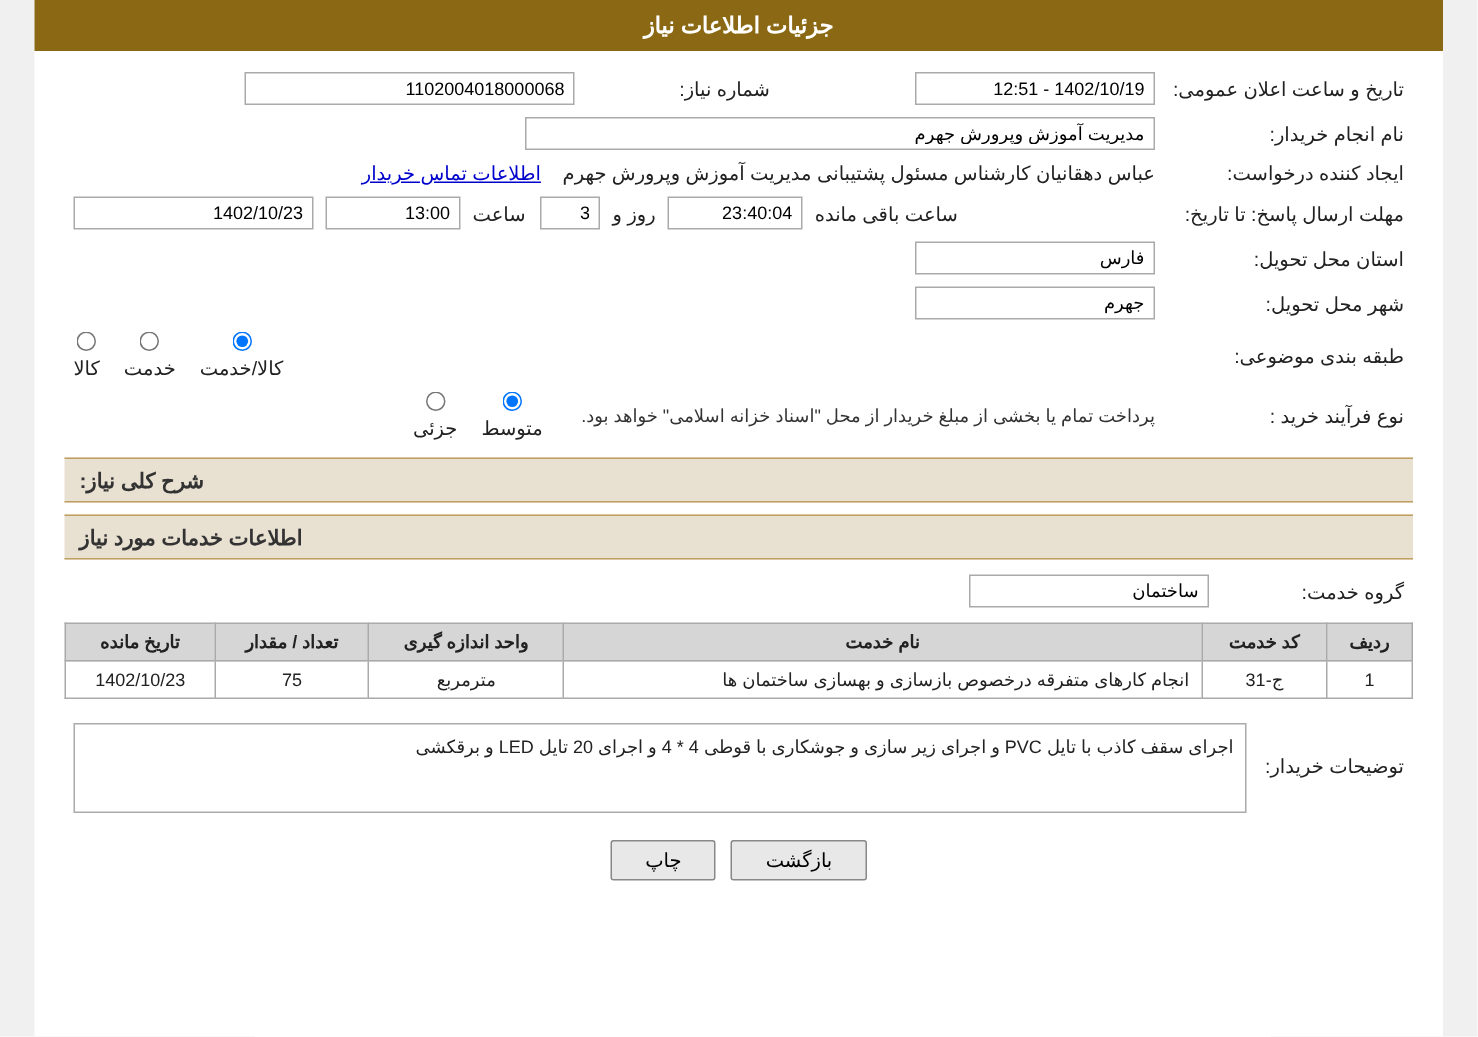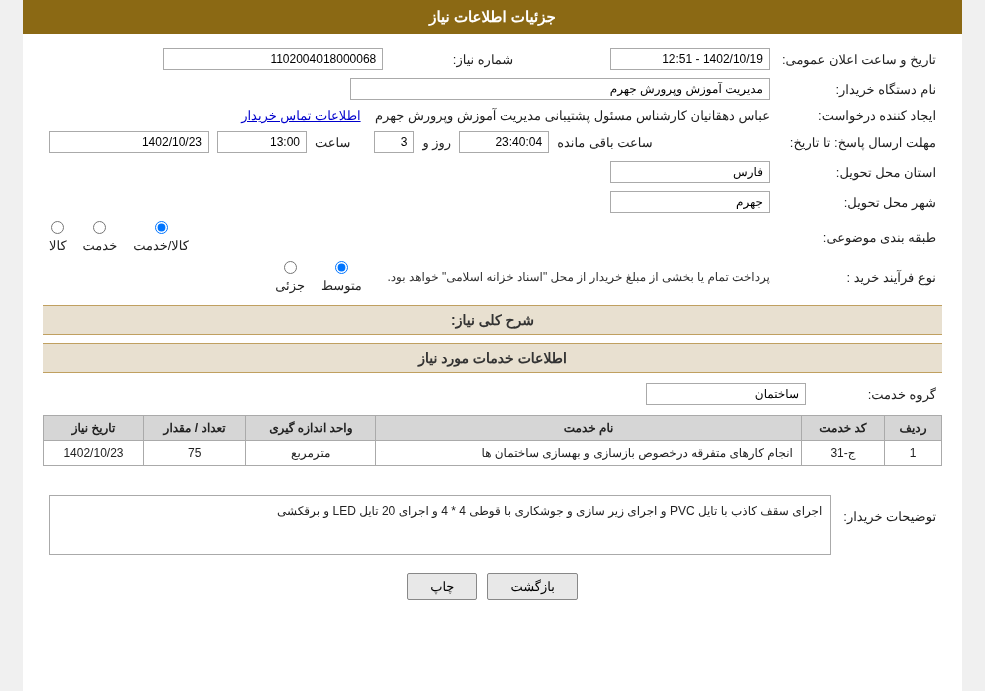--- a/index.html
+++ b/index.html
@@ -64,21 +64,21 @@
       gap: 6px;
     }
     .section-header {
       background: #e8e0d0;
       border-top: 1px solid #c0a060;
       border-bottom: 1px solid #c0a060;
       padding: 6px 10px;
       font-size: 14px;
       font-weight: bold;
       color: #333;
-      text-align: center;
+      text-align: left;
       margin: 8px 0 6px 0;
     }
     .link-blue {
       color: #0000cc;
       text-decoration: underline;
       cursor: pointer;
     }
     .radio-group {
       display: flex;
       gap: 16px;
@@ -134,21 +134,21 @@
       text-align: right;
     }
     .buyer-desc-box {
       border: 1px solid #aaa;
       padding: 8px;
       min-height: 60px;
       text-align: right;
       direction: rtl;
       background: #fff;
       font-size: 12px;
-      margin-top: 17px;
+      margin-top: 4px;
     }
     .buyer-desc-label {
       text-align: right;
       vertical-align: top;
       padding-top: 6px;
       font-weight: normal;
       white-space: nowrap;
       width: 100px;
     }
     .buttons-row {
@@ -202,21 +202,21 @@
             <input class="input-field input-medium" type="text" value="1402/10/19 - 12:51" style="">
           </div>
         </td>
         <td class="label-cell">شماره نیاز:</td>
         <td class="value-cell">
           <input class="input-field input-wide" type="text" value="1102004018000068" style="">
         </td>
       </tr>
 
       <tr>
-        <td class="label-cell">نام دستگاه خریدار:</td>
+        <td class="label-cell">نام انجام خریدار:</td>
         <td colspan="3" class="value-cell">
           <input class="input-field" style="width: 420px;" type="text" value="مدیریت آموزش وپرورش جهرم">
         </td>
       </tr>
 
       <tr>
         <td class="label-cell">ایجاد کننده درخواست:</td>
         <td colspan="3" class="value-cell">
           <span>عباس دهقانیان کارشناس مسئول پشتیبانی مدیریت آموزش وپرورش جهرم</span>
           &nbsp;&nbsp;
@@ -225,21 +225,21 @@
       </tr>
 
       <tr>
         <td class="label-cell">مهلت ارسال پاسخ: تا تاریخ:</td>
         <td colspan="3" class="value-cell">
           <div class="time-row">
             <span>ساعت باقی مانده</span>
             <input class="input-field input-short" type="text" value="23:40:04" style="">
             <span>روز و</span>
             <input class="input-field" style="width: 40px;" type="text" value="3">
-            <span style="margin-right:16px;">ساعت</span>
+            <span style="margin-right:2px;">ساعت</span>
             <input class="input-field input-short" type="text" value="13:00" style="">
             <input class="input-field input-medium" type="text" value="1402/10/23" style="">
           </div>
         </td>
       </tr>
 
       <tr>
         <td class="label-cell">استان محل تحویل:</td>
         <td colspan="3" class="value-cell">
           <input class="input-field input-medium" type="text" value="فارس" style="">
@@ -315,21 +315,21 @@
       </table>
 
     <table class="services-table">
       <thead>
         <tr>
           <th>ردیف</th>
           <th>کد خدمت</th>
           <th>نام خدمت</th>
           <th>واحد اندازه گیری</th>
           <th>تعداد / مقدار</th>
-          <th>تاریخ نیاز</th>
+          <th>تاریخ مانده</th>
         </tr>
       </thead>
       <tbody id="services-tbody">
       <tr>
             <td>1</td>
             <td>ج-31</td>
             <td class="text-right">انجام کارهای متفرقه درخصوص بازسازی و بهسازی ساختمان ها</td>
             <td>مترمربع</td>
             <td>75</td>
             <td>1402/10/23</td>

